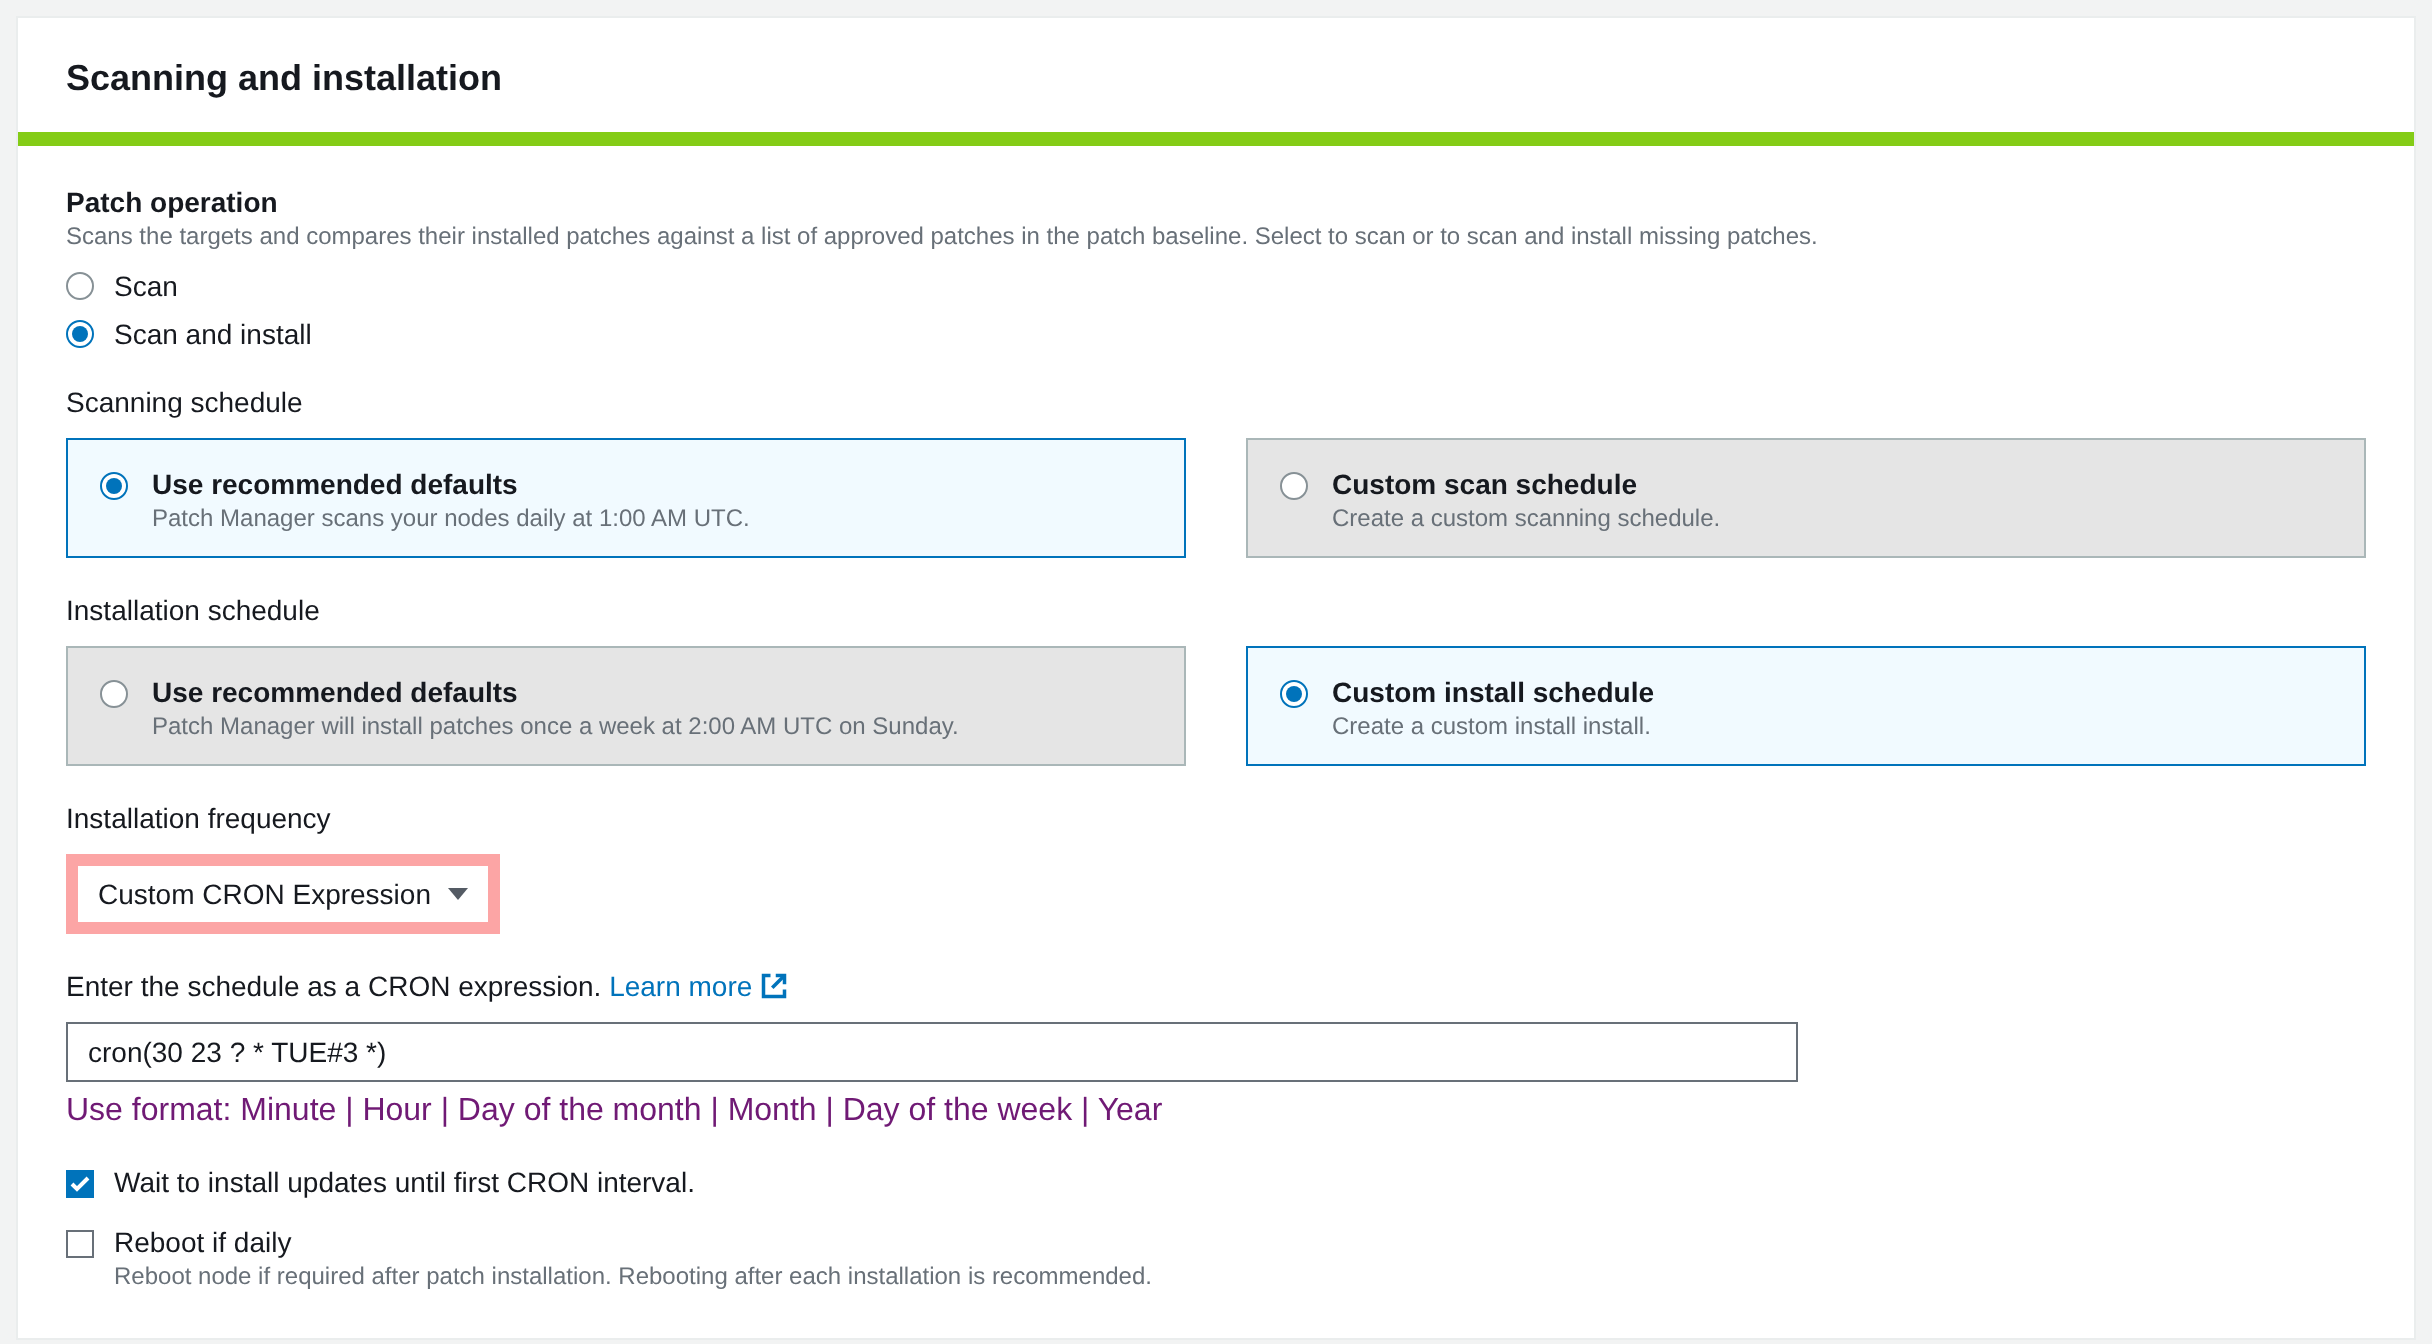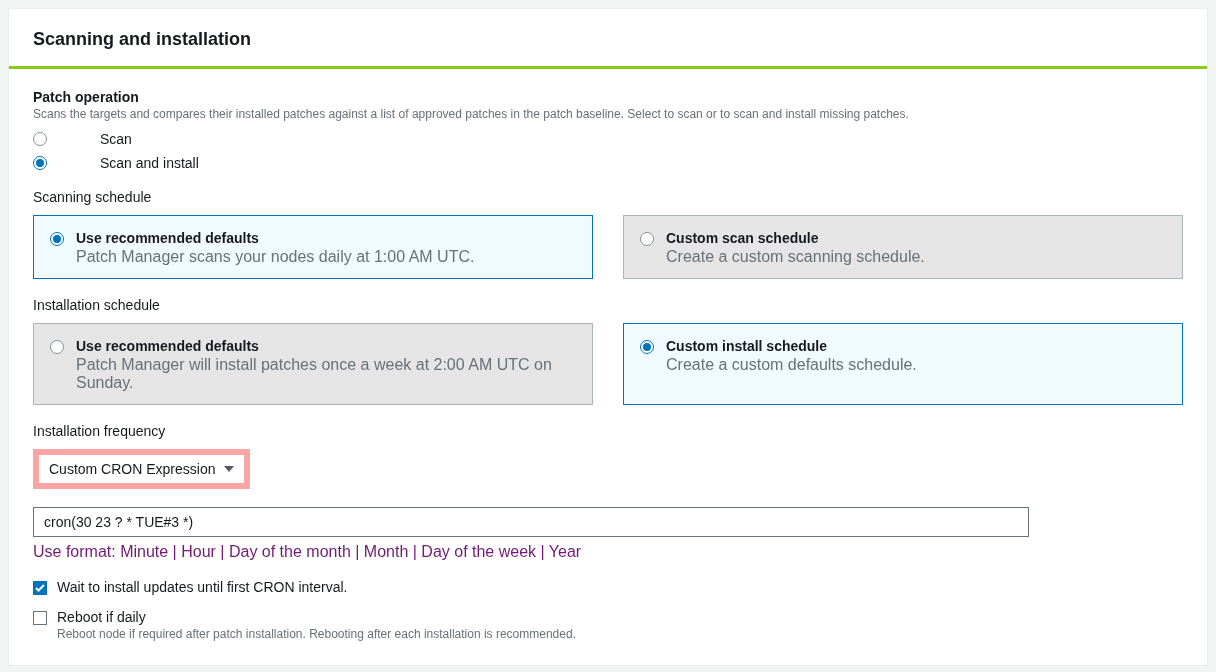--- a/index.html
+++ b/index.html
@@ -1,40 +1,40 @@
 <!DOCTYPE html>
 <html><head>
   <meta charset="utf-8">
   <style>
     * { box-sizing: border-box; margin: 0; padding: 0; }
     body { font-family: "Amazon Ember", "Helvetica Neue", Arial, sans-serif; background: #f2f3f3; padding: 8px; font-size: 14px; color: #16191f; }
     .panel { background: #fff; border: 1px solid #eaeded; }
-    .panel-header { padding: 20px 24px 16px; border-bottom: 3px solid #84cc16; }
+    .panel-header { padding: 20px 24px 16px; border-bottom: 7px solid #84cc16; }
     .panel-header h2 { font-size: 18px; font-weight: 700; color: #16191f; }
     .panel-body { padding: 20px 24px 24px; }
     .section-label { font-size: 14px; font-weight: 700; color: #16191f; margin-bottom: 2px; }
     .section-desc { font-size: 12px; color: #687078; margin-bottom: 10px; }
-    .radio-row { display: flex; align-items: center; margin-bottom: 8px; cursor: pointer; gap: 43px; }
+    .radio-row { display: flex; align-items: center; margin-bottom: 8px; cursor: pointer; }
     .radio { width: 14px; height: 14px; border: 1px solid #879196; border-radius: 50%; margin-right: 10px; position: relative; background:#fff; }
     .radio.selected { border-color: #0073bb; border-width: 1px; }
     .radio.selected::after { content:""; position:absolute; top:50%; left:50%; width:8px; height:8px; background:#0073bb; border-radius:50%; transform:translate(-50%,-50%); }
     .subsection { margin-top: 18px; }
     .subsection-label { font-size: 14px; color: #16191f; margin-bottom: 10px; font-weight:400; }
     .card-row { display: flex; gap: 30px; }
     .card { flex: 1; border: 1px solid #aab7b8; padding: 14px 16px 12px; display: flex; cursor: pointer; background:#e5e5e5; }
     .card.selected { border: 1px solid #0073bb; background: #f1faff; }
     .card .radio { margin-top: 2px; margin-right: 12px; flex-shrink:0; }
     .card-title { font-size: 14px; font-weight: 700; color: #16191f; margin-bottom: 2px; }
-    .card-desc { font-size: 16px; color: #687078; }
+    .card-desc { font-size: 12px; color: #687078; }
     .select { display:inline-flex; align-items:center; justify-content: space-between; border: 6px solid #fca5a5; padding: 6px 10px; font-size: 14px; min-width: 206px; cursor:pointer; background:#fff; }
     .select .caret { width:0; height:0; border-left:5px solid transparent; border-right:5px solid transparent; border-top:6px solid #545b64; margin-left:8px; }
     .cron-label-row { font-size: 14px; color: #16191f; margin-bottom:8px; }
     .link { color: #0073bb; text-decoration:none; cursor:pointer; }
     .ext-icon { display:inline-block; vertical-align:-2px; margin-left:4px; }
-    .text-input { width: 996px; max-width:100%; border: 1px solid #687078; padding: 6px 10px; font-size: 14px; font-family:inherit; color:#16191f; }
+    .text-input { width: 866px; max-width:100%; border: 1px solid #687078; padding: 6px 10px; font-size: 14px; font-family:inherit; color:#16191f; }
     .hint { font-size: 16px; color: #701a75; margin-top: 6px; }
     .checkbox-row { display:flex; align-items:flex-start; margin-top: 18px; }
     .checkbox { width:14px; height:14px; border:1px solid #687078; background:#fff; margin-right:10px; margin-top:2px; flex-shrink:0; position:relative; }
     .checkbox.checked { background:#0073bb; border-color:#0073bb; }
     .checkbox.checked svg { position:absolute; top:0; left:0; }
     .checkbox-label { font-size:14px; color:#16191f; }
     .checkbox-desc { font-size:12px; color:#687078; margin-top:2px; }
   </style>
 </head>
 <body>
@@ -86,35 +86,42 @@
           <span class="radio"></span>
           <div>
             <div class="card-title">Use recommended defaults</div>
             <div class="card-desc">Patch Manager will install patches once a week at 2:00 AM UTC on Sunday.</div>
           </div>
         </div>
         <div class="card selected">
           <span class="radio selected"></span>
           <div>
             <div class="card-title">Custom install schedule</div>
-            <div class="card-desc">Create a custom defaults schedule.</div>
+            <div class="card-desc">Create a custom install install.</div>
           </div>
         </div>
       </div>
     </div>
 
     <div class="subsection">
       <div class="subsection-label">Installation frequency</div>
       <div class="select">
         <span>Custom CRON Expression</span>
         <span class="caret"></span>
       </div>
     </div>
 
     <div class="subsection">
+      <div class="cron-label-row">
+        <span>Enter the schedule as a CRON expression. </span><a class="link"><span>Learn more</span><span class="ext-icon"><svg width="14" height="14" viewBox="0 0 16 16" fill="none" stroke="#0073bb" stroke-width="2">
+                <path d="M6 2H2v12h12v-4"></path>
+                <path d="M9 2h5v5"></path>
+                <path d="M14 2L7 9"></path>
+              </svg></span></a>
+      </div>
       <input class="text-input" type="text" value="cron(30 23 ? * TUE#3 *)" style="">
       <div class="hint">Use format: Minute | Hour | Day of the month | Month | Day of the week | Year</div>
     </div>
 
     <div class="checkbox-row">
       <span class="checkbox checked">
         <svg width="12" height="12" viewBox="0 0 12 12">
             <path d="M2 6l2.5 2.5L10 3" stroke="#fff" stroke-width="2" fill="none"></path>
           </svg>
       </span>

